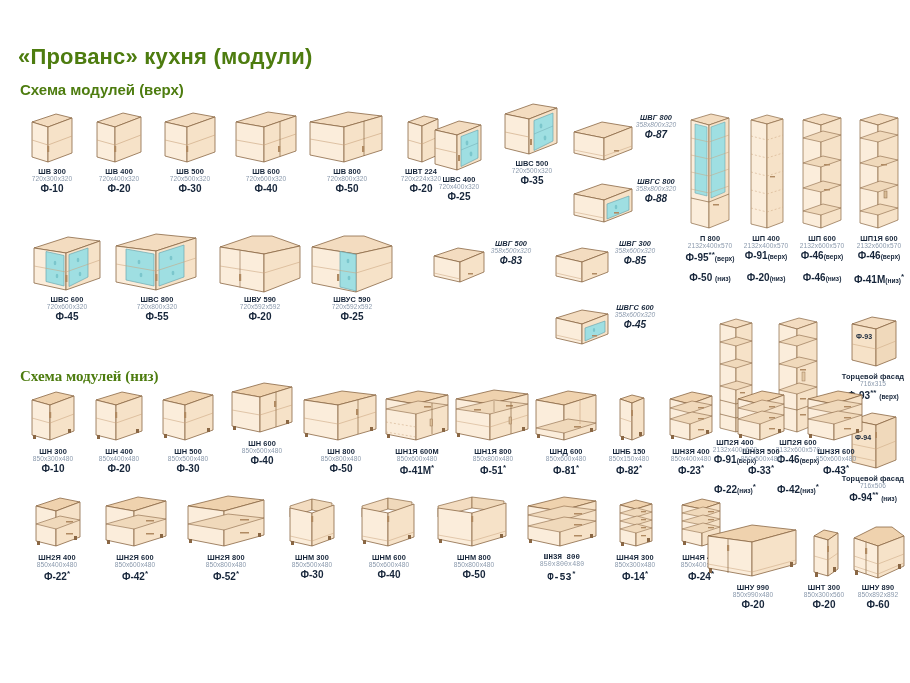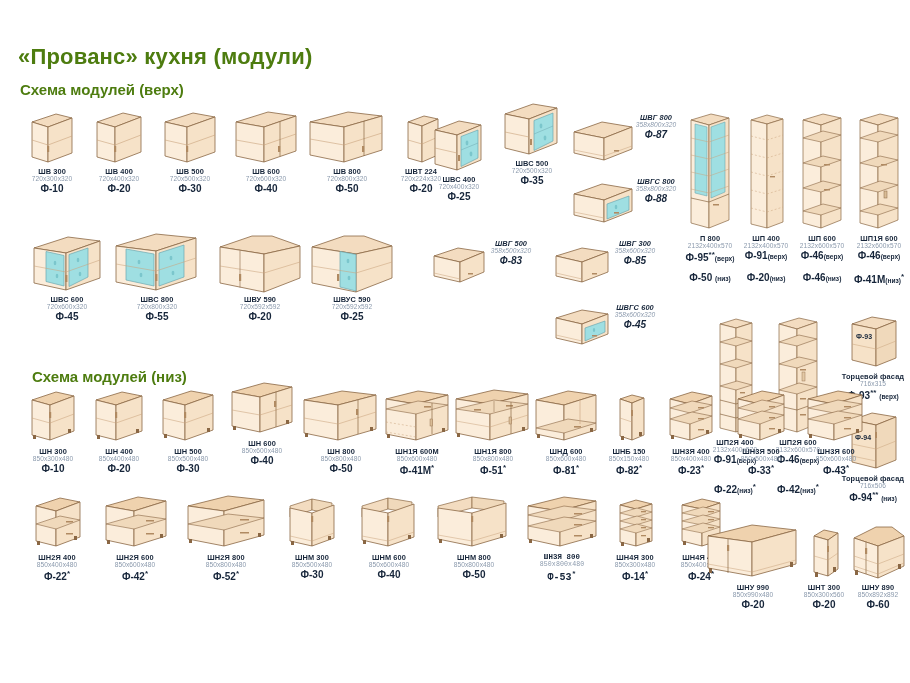--- a/index.html
+++ b/index.html
@@ -14,21 +14,21 @@
   #page{position:relative;width:910px;height:683px;}
 
   .ttl{
     position:absolute;
     font-weight:bold;
     color:#4d7c0f;
     white-space:nowrap;
   }
   .ttl.main{left:18px;top:44px;font-size:22px;letter-spacing:.2px;}
   .ttl.sub{left:20px;top:81px;font-size:15px;}
-  .ttl.sub2{left:32px;top:368px;font-size:15px;}
+  .ttl.sub2{left:20px;top:368px;font-size:15px;font-family:Liberation Serif, serif;}
 
   
   .mod{position:absolute;text-align:center;}
   .mod .art{position:relative;margin:0 auto;}
   .mod .cap{margin-top:2px;line-height:1.05;}
   .nm{font-size:7.4px;font-weight:bold;color:#16253a;white-space:nowrap;letter-spacing:.1px;}
   .dim{font-size:6.6px;color:#8a99ac;white-space:nowrap;letter-spacing:.1px;}
   .code{font-size:10px;font-weight:bold;color:#16253a;white-space:nowrap;margin-top:1px;}
   .code sup{font-size:8px;}
   .code .sm{font-size:6.6px;font-weight:bold;}

